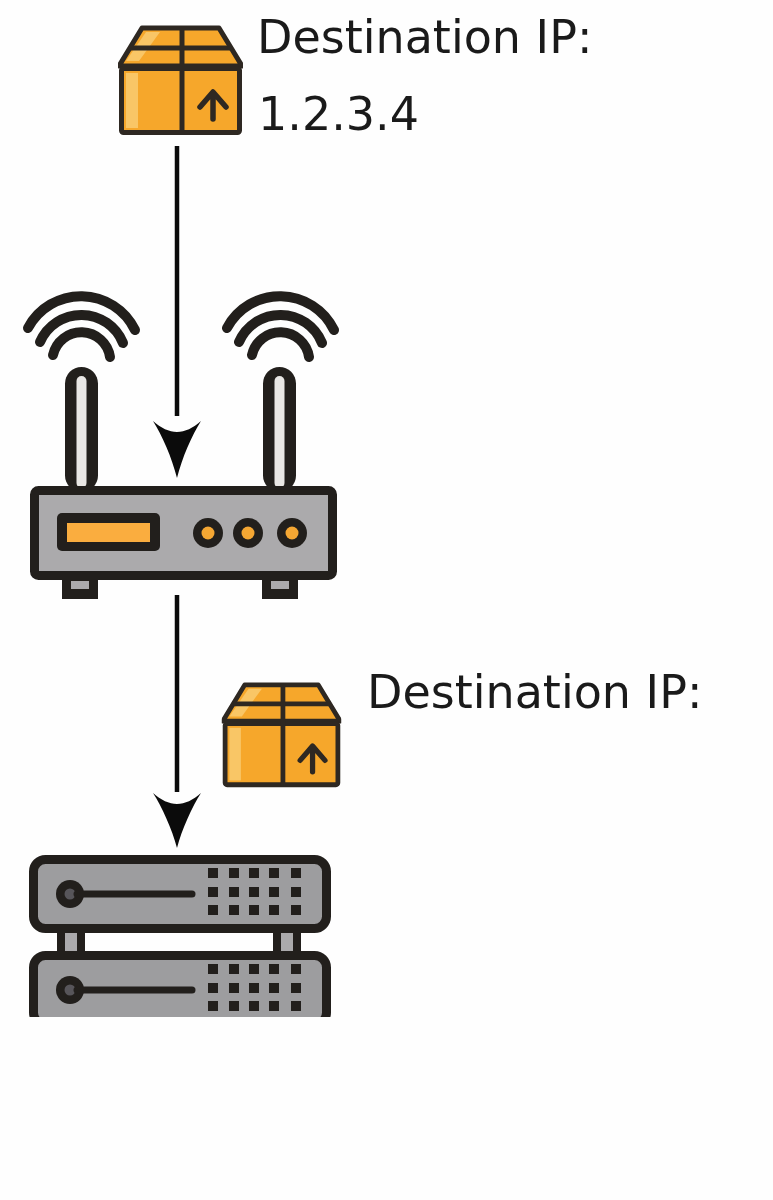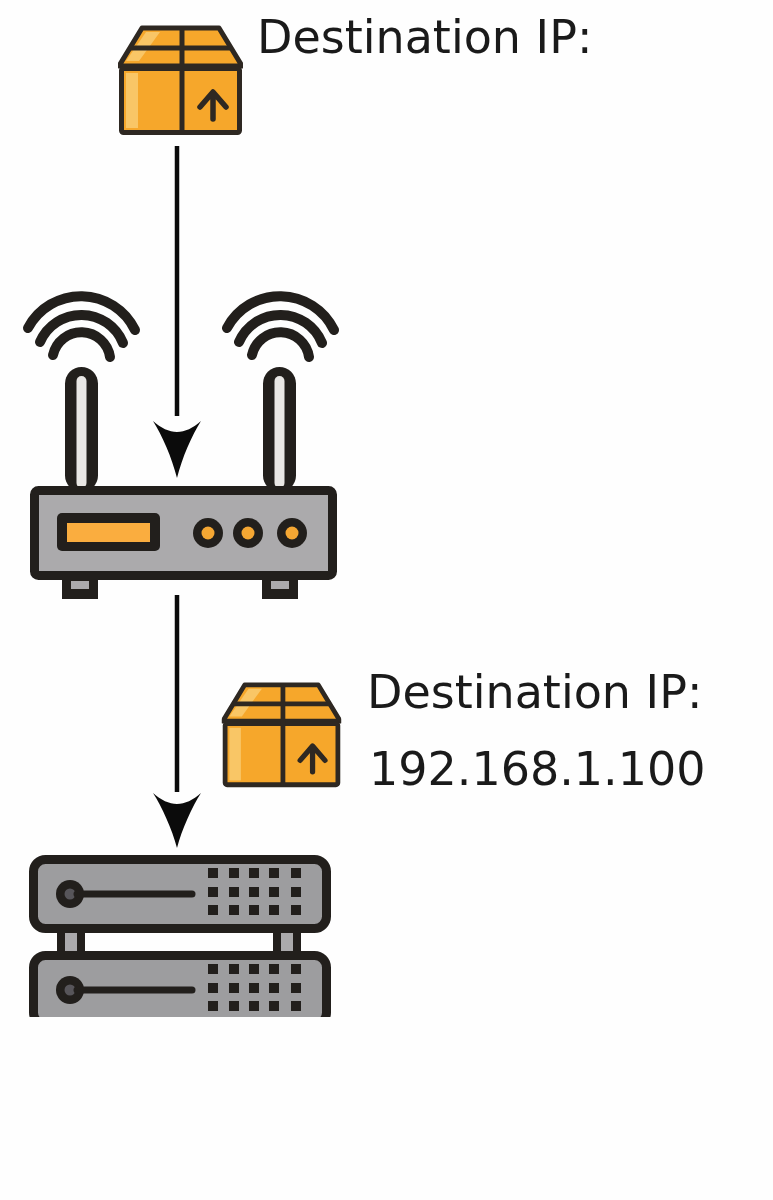--- a/index.html
+++ b/index.html
@@ -42,20 +42,21 @@
         <path d="M95,94 L95,70 M82,82 L95,67 L108,82" fill="none" stroke="var(--package-outline)" stroke-width="5.5" stroke-linecap="round" stroke-linejoin="round"></path>
       </symbol>
     </defs>
   </svg>
 
   <svg class="abs" style="left:118px; top:25px;" width="125" height="113" viewBox="0 0 125 113">
     <use href="#pkg"></use>
   </svg>
 
   <div class="label-line" style="left:257px; top:14px;">Destination IP:</div>
+  <div class="label-line" style="left:258px; top:91px;">1.2.3.4</div>
 
   <svg class="abs" style="left:151px; top:144px;" width="52" height="338" viewBox="0 0 52 338">
     <path d="M26,2 L26,272" stroke="#0B0B0B" stroke-width="4.5"></path>
     <path d="M26,334 C21,314 11,291 2,277 C10,284 18,288 26,288 C34,288 42,284 50,277 C41,291 31,314 26,334 Z" fill="#0B0B0B"></path>
   </svg>
 
   <svg class="abs" style="left:15px; top:290px;" width="330" height="312" viewBox="0 0 330 312">
 
     <g stroke="var(--outline)" stroke-width="10" stroke-linecap="round" fill="none">
       <path d="M13,38 A60,60 0 0 1 120,40"></path>
@@ -102,21 +103,20 @@
   <svg class="abs" style="left:151px; top:592px;" width="52" height="258" viewBox="0 0 52 258">
     <path d="M26,3 L26,200" stroke="#0B0B0B" stroke-width="4.5"></path>
     <path d="M26,256 C21,237 11,215 2,201 C10,208 18,212 26,212 C34,212 42,208 50,201 C41,215 31,237 26,256 Z" fill="#0B0B0B"></path>
   </svg>
 
   <svg class="abs" style="left:220px; top:682px;" width="123" height="108" viewBox="0 0 125 113">
     <use href="#pkg"></use>
   </svg>
 
   <div class="label-line" style="left:367px; top:669px;">Destination IP:</div>
-  <div class="label-line" style="left:369px; top:746px;">192.168.1.100</div>
 
   <svg class="abs" style="left:27px; top:853px;" width="306" height="274" viewBox="0 0 306 274">
 
     <g>
       <rect x="30" y="70" width="28" height="40" fill="var(--outline)"></rect>
       <rect x="38" y="70" width="12" height="40" fill="var(--router-gray)"></rect>
       <rect x="246" y="70" width="28" height="40" fill="var(--outline)"></rect>
       <rect x="254" y="70" width="12" height="40" fill="var(--router-gray)"></rect>
       <rect x="30" y="166" width="28" height="40" fill="var(--outline)"></rect>
       <rect x="38" y="166" width="12" height="40" fill="var(--router-gray)"></rect>

